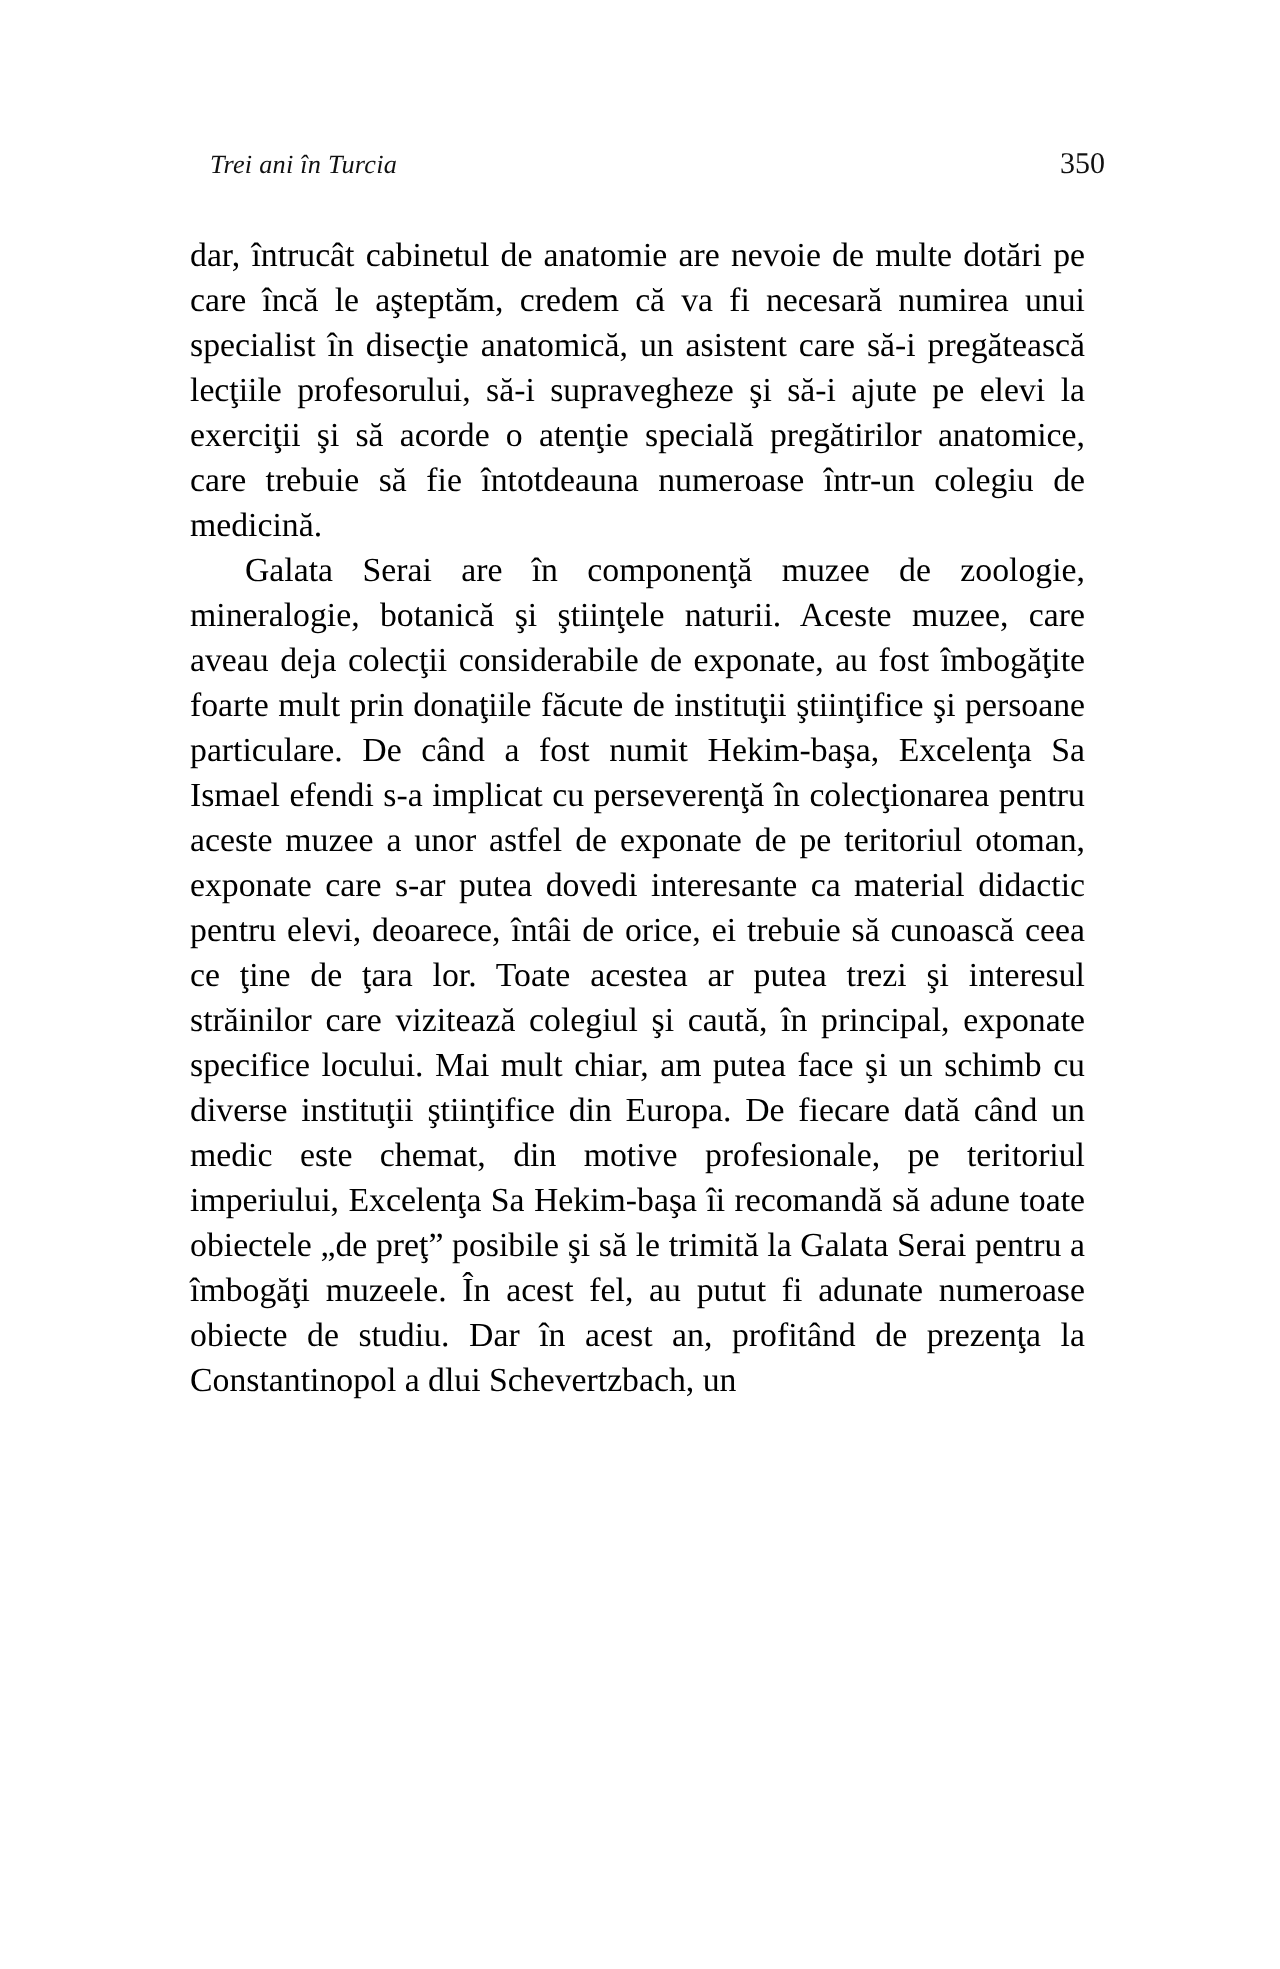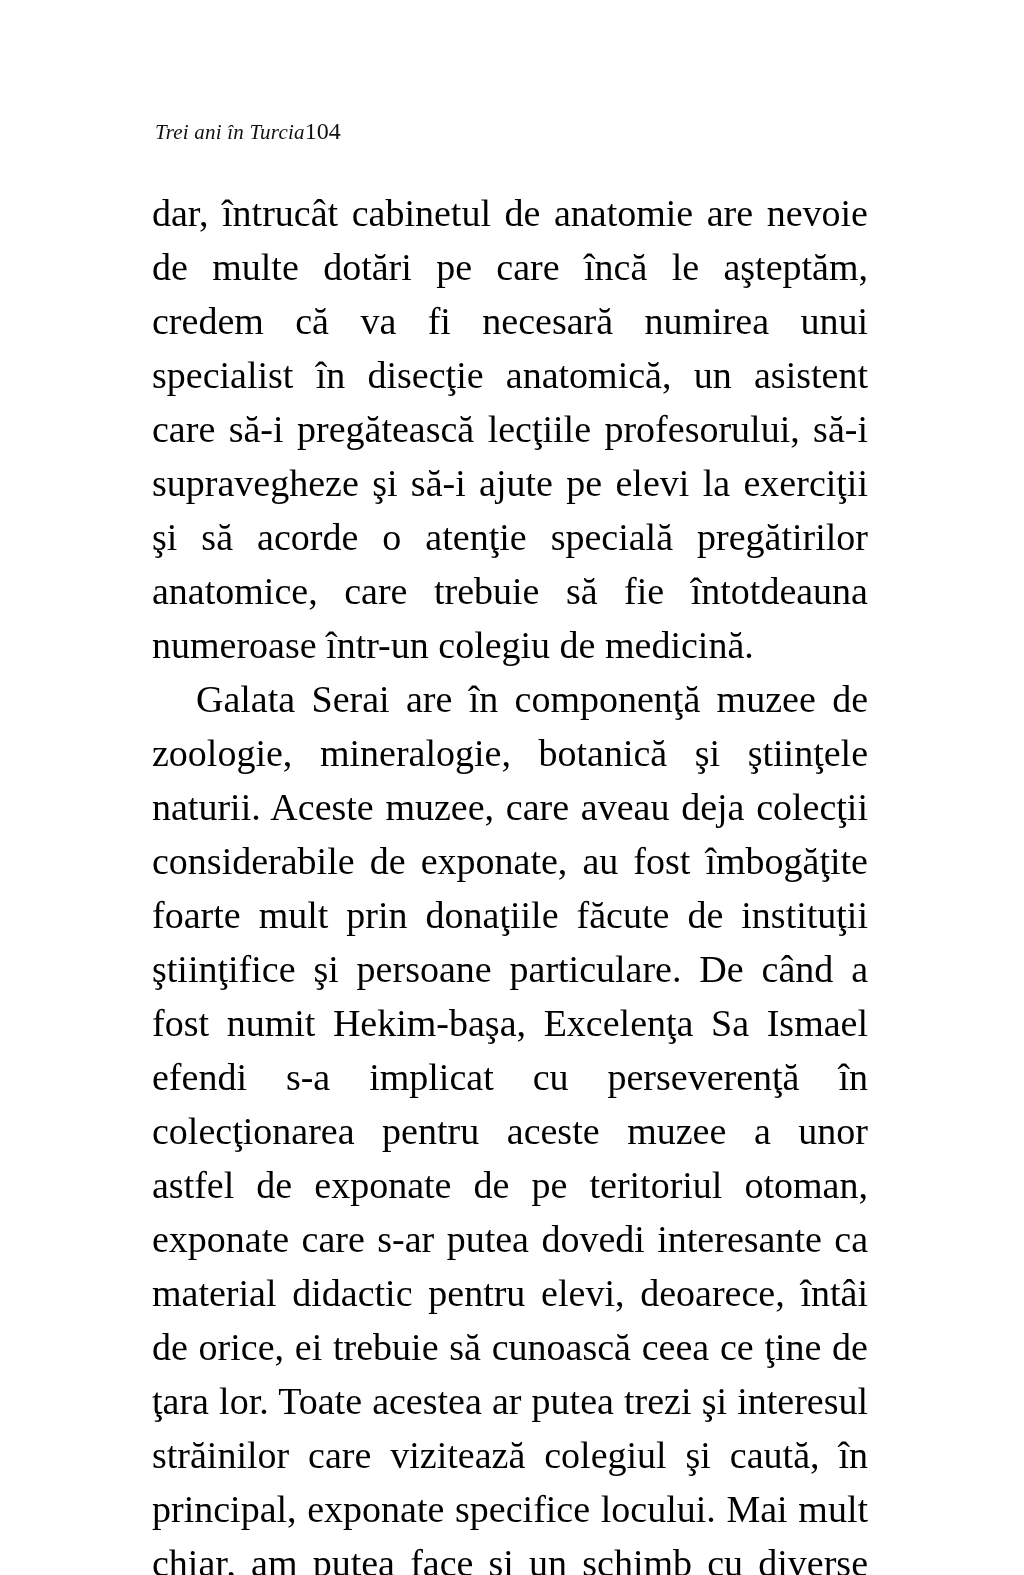--- a/index.html
+++ b/index.html
@@ -18,65 +18,65 @@
   .page {
     position: absolute;
     left: 0;
     top: 0;
     width: 1024px;
     height: 1575px;
     background: #ffffff;
   }
   .header {
     position: absolute;
-    left: 155px;
+    left: 168px;
     top: 118px;
     width: 716px;
     display: flex;
     align-items: baseline;
-    justify-content: flex-start;
+    justify-content: space-between;
   }
   .running-title {
     font-style: italic;
     font-size: 21px;
     letter-spacing: 0.2px;
     color: #111111;
   }
   .folio {
     font-size: 24px;
     color: #111111;
   }
   .body-col {
     position: absolute;
     left: 152px;
     top: 186px;
     width: 716px;
   }
   .para {
     margin: 0;
-    font-size: 38px;
-    line-height: 54px;
+    font-size: 27px;
+    line-height: 36px;
     text-align: justify;
     text-justify: inter-word;
     color: #000000;
     hyphens: manual;
   }
   .para + .para {
     text-indent: 44px;
     font-family: Liberation Serif, serif;
   }
 </style>
 </head>
 <body>
 
 <div class="page">
 
   <div class="header">
     <span class="running-title">Trei ani în Turcia</span>
-    <span class="folio">104</span>
+    <span class="folio">350</span>
   </div>
 
   <div class="body-col">
     <p class="para">dar, întrucât cabinetul de anatomie are nevoie de multe dotări pe care încă le aşteptăm, credem că va fi necesară numirea unui specialist în disecţie anatomică, un asistent care să-i pregătească lecţiile profesorului, să-i supravegheze şi să-i ajute pe elevi la exerciţii şi să acorde o atenţie specială pregătirilor anatomice, care trebuie să fie întotdeauna numeroase într-un colegiu de medicină.</p>
     <p class="para">Galata Serai are în componenţă muzee de zoologie, mineralogie, botanică şi ştiinţele naturii. Aceste muzee, care aveau deja colecţii considerabile de exponate, au fost îmbogăţite foarte mult prin donaţiile făcute de instituţii ştiinţifice şi persoane particulare. De când a fost numit Hekim-başa, Excelenţa Sa Ismael efendi s-a implicat cu perseverenţă în colecţionarea pentru aceste muzee a unor astfel de exponate de pe teritoriul otoman, exponate care s-ar putea dovedi interesante ca material didactic pentru elevi, deoarece, întâi de orice, ei trebuie să cunoască ceea ce ţine de ţara lor. Toate acestea ar putea trezi şi interesul străinilor care vizitează colegiul şi caută, în principal, exponate specifice locului. Mai mult chiar, am putea face şi un schimb cu diverse instituţii ştiinţifice din Europa. De fiecare dată când un medic este chemat, din motive profesionale, pe teritoriul imperiului, Excelenţa Sa Hekim-başa îi recomandă să adune toate obiectele „de preţ” posibile şi să le trimită la Galata Serai pentru a îmbogăţi muzeele. În acest fel, au putut fi adunate numeroase obiecte de studiu. Dar în acest an, profitând de prezenţa la Constantinopol a dlui Schevertzbach, un</p>
   </div>
 
 </div>
 
 </body></html>

